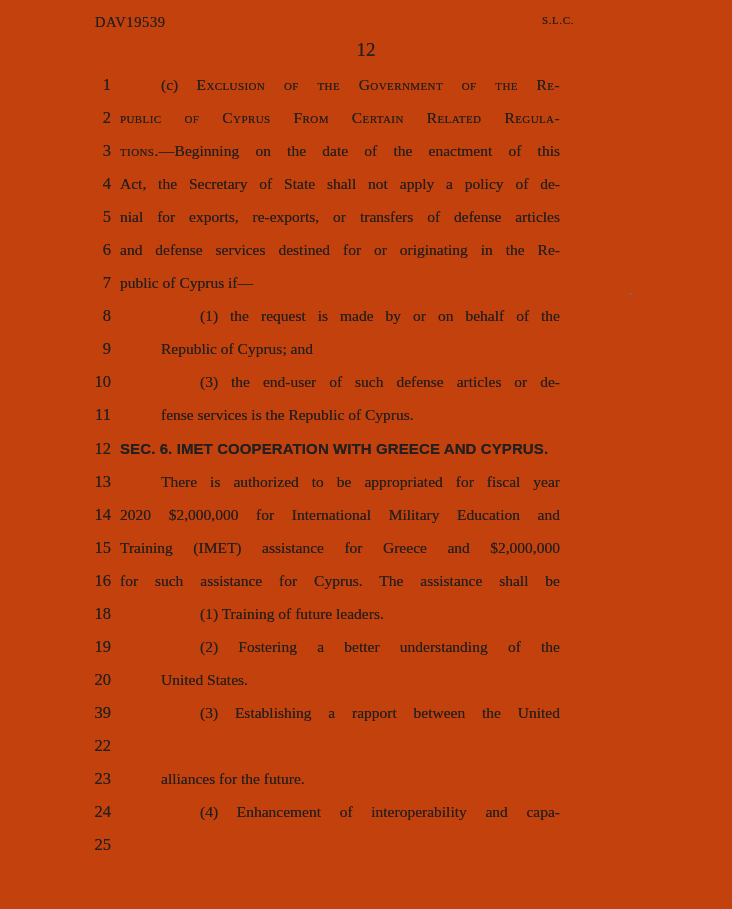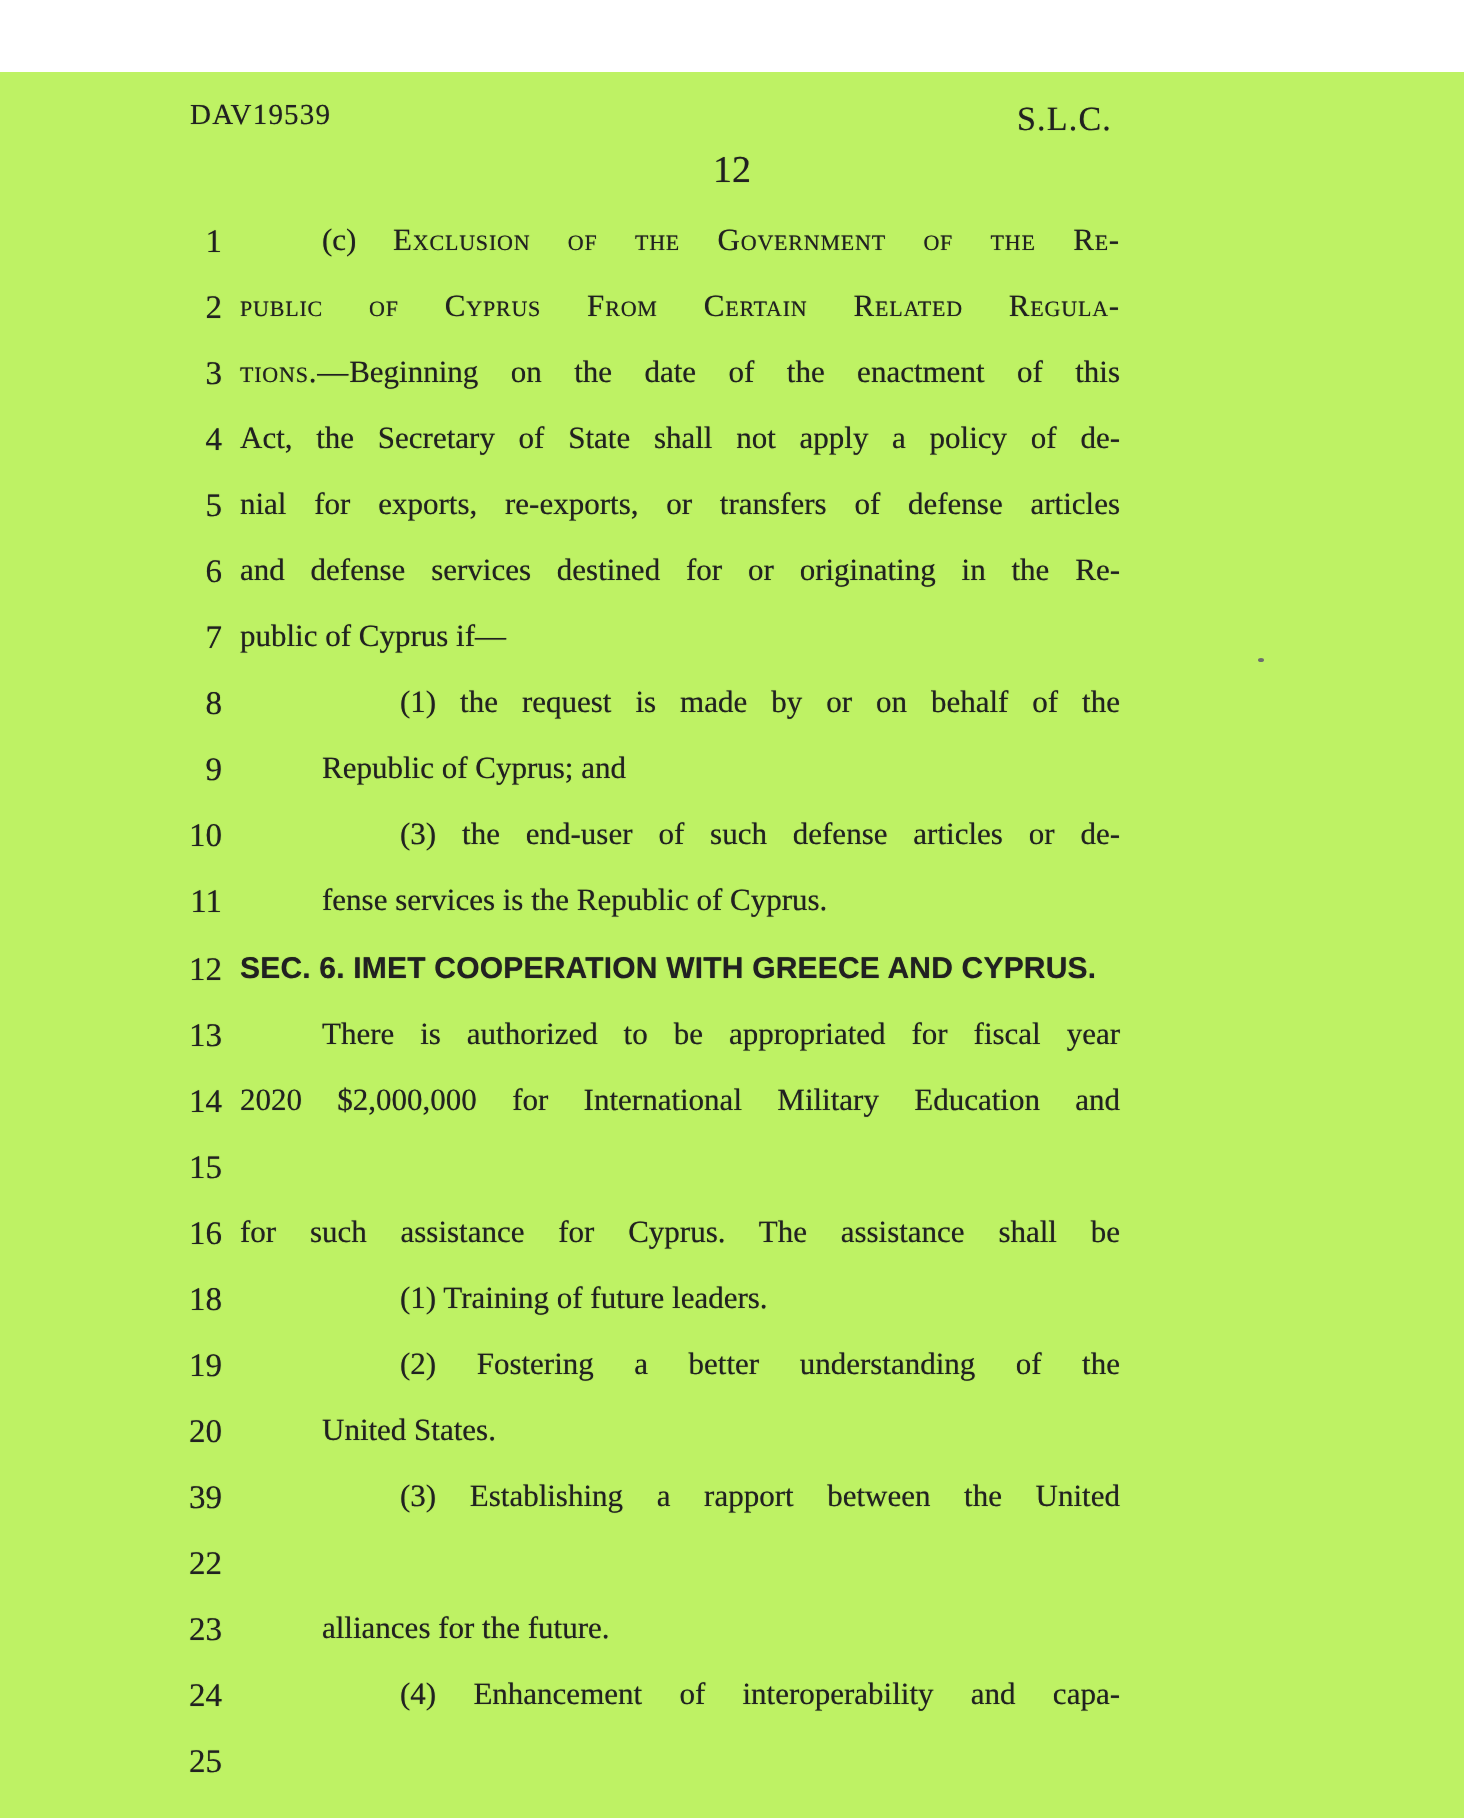--- a/index.html
+++ b/index.html
@@ -2,26 +2,25 @@
 <html><head>
 <meta charset="utf-8">
 <style>
   html,body{margin:0;padding:0;}
   body{
     width:732px;height:909px;background:#ffffff;position:relative;
     font-family:"Liberation Serif","DejaVu Serif",serif;color:#212121;
     overflow:hidden;
   }
   .doc{
-    position:absolute;inset:0;background:#bef264;
+    position:absolute;inset:0;background:#c2410c;
     text-shadow:0 0 0.45px rgba(10,10,10,0.55);
-    margin-top:36px;
   }
   .hdr-left{position:absolute;left:95px;top:14px;font-size:14.5px;letter-spacing:0.6px;}
-  .hdr-right{position:absolute;right:176px;top:14px;font-size:17px;letter-spacing:0.6px;}
+  .hdr-right{position:absolute;right:158px;top:14px;font-size:11px;letter-spacing:0.6px;}
   .pageno{position:absolute;left:0;right:0;top:39px;text-align:center;font-size:19px;}
   .lines{position:absolute;top:68px;left:0;right:0;}
   .line{position:relative;height:33.05px;}
   .num{
     position:absolute;left:70px;width:41px;text-align:right;
     font-size:16.5px;line-height:33px;
   }
   .txt{
     position:absolute;left:120px;right:172px;
     font-size:15.5px;line-height:33px;white-space:nowrap;
@@ -99,20 +98,21 @@
       <div class="line">
         <span class="num">13</span>
         <div class="txt i1 just"><span class="s-normal">There is authorized to be appropriated for fiscal year</span></div>
       </div>
       <div class="line">
         <span class="num">14</span>
         <div class="txt i0 just"><span class="s-normal">2020 $2,000,000 for International Military Education and</span></div>
       </div>
       <div class="line">
         <span class="num">15</span>
+        <div class="txt i0 just"><span class="s-normal">Training (IMET) assistance for Greece and $2,000,000</span></div>
       </div>
       <div class="line">
         <span class="num">16</span>
         <div class="txt i0 just"><span class="s-normal">for such assistance for Cyprus. The assistance shall be</span></div>
       </div>
       <div class="line">
         <span class="num">18</span>
         <div class="txt i2"><span class="s-normal">(1) Training of future leaders.</span></div>
       </div>
       <div class="line">

